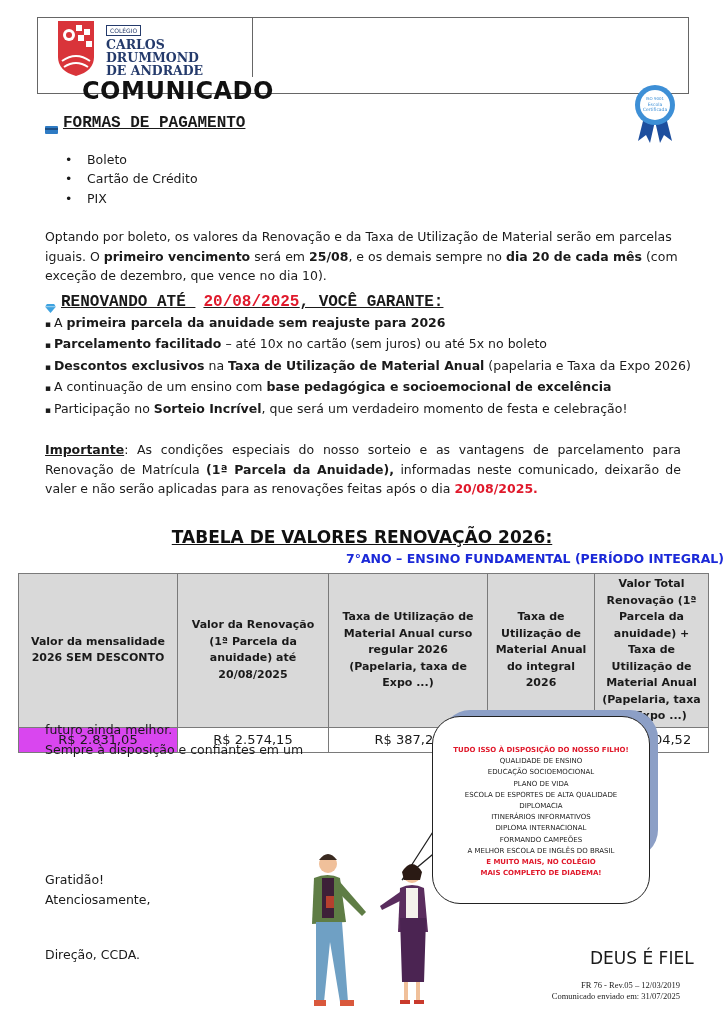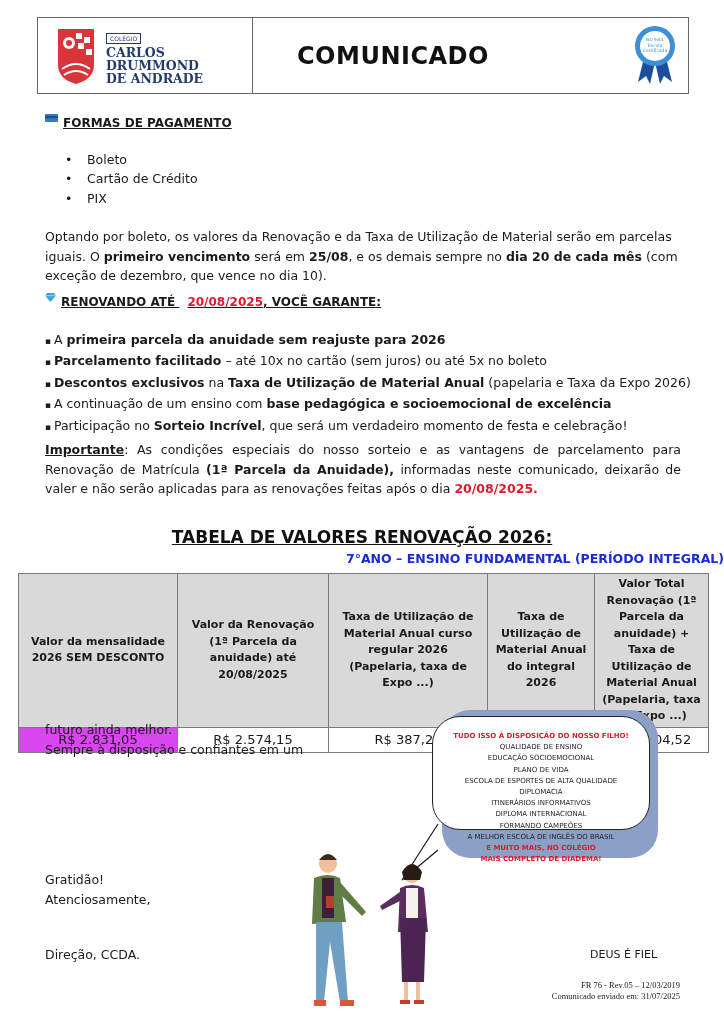--- a/index.html
+++ b/index.html
@@ -1,49 +1,49 @@
 <!DOCTYPE html>
 <html><head>
 <meta charset="utf-8">
 <style>
   html, body { margin:0; padding:0; background:#ffffff; }
   body { width:724px; height:1024px; position:relative; overflow:hidden; font-family:"DejaVu Sans", sans-serif; color:#1a1a1a; }
-  .header { position:absolute; left:37px; top:17px; width:650px; height:75px; border:1px solid #666; display:flex; }
+  .header { position:absolute; left:37px; top:17px; width:650px; height:75px; border:1px solid #666; display:flex;flex-direction:column; }
   .header .logo-cell { width:215px; border-right:1px solid #666; display:flex; align-items:center; padding-left:18px; box-sizing:border-box; }
   .header .title-cell { flex:1; display:flex; align-items:center; padding-left:44px; position:relative; }
   .title { font-family:"DejaVu Sans", sans-serif; font-weight:bold; font-size:24px; letter-spacing:0.5px; color:#111; }
   .logo-text { margin-left:10px; }
   .colegio-tag { display:inline-block; font-size:6px; color:#243a6b; border:1px solid #243a6b; padding:0 3px; line-height:9px; margin-bottom:2px; }
   .logo-line { font-family:"DejaVu Serif", serif; font-size:12.5px; color:#243a6b; line-height:13px; font-weight:bold; }
   .badge { position:absolute; right:10px; top:6px; }
   .section { position:absolute; left:45px; font-size:12.5px; line-height:19.5px; }
-  .sec-head { font-weight:bold; text-decoration:underline; font-size:12px; display:flex; align-items:flex-start; gap:5px; }
+  .sec-head { font-weight:bold; text-decoration:underline; font-size:16px; display:flex; align-items:flex-end; gap:5px;font-family:Liberation Mono, monospace; }
   .card-icon { width:13px; height:8px; background:#2e7bc4; border-radius:1px; position:relative; }
   .card-icon::after { content:""; position:absolute; left:0; right:0; top:2px; height:2px; background:#1c4f86; }
   .gem-icon { width:11px; height:9px; }
   ul.pay { margin:0; padding:0 0 0 42px; list-style:none; }
   ul.pay li { position:relative; }
   ul.pay li::before { content:"•"; position:absolute; left:-22px; }
   p { margin:0; }
   .justify { text-align:justify; }
   .red { color:#e0192b; font-weight:bold; }
   .benefits div::before { content:"▪ "; font-size:9px; }
   .table-title { position:absolute; left:0; width:724px; text-align:center; top:527px; font-weight:bold; font-size:17px; text-decoration:underline; color:#111; }
   .table-sub { position:absolute; left:0; width:724px; text-align:right; top:551px; font-weight:bold; font-size:12.5px; color:#1b29d8; }
   table.prices { position:absolute; left:18px; top:573px; width:691px; border-collapse:collapse; font-size:11px; }
   table.prices th { background:#d9d9d9; border:1px solid #7a7a7a; font-weight:bold; text-align:center; vertical-align:middle; line-height:16.5px; height:100px; padding:2px 4px; }
   table.prices td { border:1px solid #7a7a7a; text-align:center; font-size:13px; height:22px; }
   table.prices td.first { background:#d946ef; }
   .bubble-wrap { position:absolute; left:430px; top:710px; width:230px; height:160px; }
   .bubble-shadow { position:absolute; left:12px; top:0; width:216px; height:148px; background:#8c9fc6; border-radius:28px; }
-  .bubble { position:absolute; left:2px; top:6px; width:218px; height:114px; background:#fff; border:1.3px solid #222; border-radius:28px; box-sizing:border-box; text-align:center; font-size:7px; line-height:11.2px; padding-top:14px; color:#222; }
+  .bubble { position:absolute; left:2px; top:6px; width:218px; height:188px; background:#fff; border:1.3px solid #222; border-radius:28px; box-sizing:border-box; text-align:center; font-size:7px; line-height:11.2px; padding-top:28px; color:#222; }
   .bubble .r { color:#e0192b; font-weight:bold; }
   .bubble-tail { position:absolute; left:-30px; top:112px; }
   .foot-left { position:absolute; left:45px; font-size:12.5px; line-height:19.5px; }
-  .deus { position:absolute; left:590px; top:948px; font-size:11px;text-align:center; }
+  .deus { position:absolute; left:590px; top:948px; font-size:17px;text-align:center; }
   .fr { position:absolute; right:44px; top:980px; text-align:right; font-family:Liberation Serif, serif; font-size:8.5px; line-height:10.5px; color:#222; }
   .people { position:absolute; left:290px; top:852px; }
 </style>
 </head>
 <body>
 
 <div class="header">
   <div class="logo-cell">
     <svg width="40" height="58" viewBox="0 0 40 58">
       <path d="M2 2 H38 V38 Q38 52 20 57 Q2 52 2 38 Z" fill="#d9343a"></path>
@@ -93,21 +93,21 @@
 </div>
 
 <div class="section" style="top:293px; width:650px;">
   <div class="sec-head">
     <svg class="gem-icon" viewBox="0 0 12 10">
         <path d="M2 0 H10 L12 3 L6 10 L0 3 Z" fill="#3fa3e0"></path>
         <path d="M0 3 H12" stroke="#fff" stroke-width="0.6"></path>
       </svg>
     <span><span>RENOVANDO ATÉ </span><span class="red" style="font-weight:bold;margin-left:8px;">20/08/2025</span><span>, VOCÊ GARANTE:</span></span>
   </div>
-  <div class="benefits" style="margin-top:17px;">
+  <div class="benefits" style="">
     <div><span>A </span><b>primeira parcela da anuidade sem reajuste para 2026</b></div>
     <div><b>Parcelamento facilitado</b><span> – até 10x no cartão (sem juros) ou até 5x no boleto</span></div>
     <div><b>Descontos exclusivos</b><span> na </span><b>Taxa de Utilização de Material Anual</b><span> (papelaria e Taxa da Expo 2026)</span></div>
     <div><span>A continuação de um ensino com </span><b>base pedagógica e socioemocional de excelência</b></div>
     <div><span>Participação no </span><b>Sorteio Incrível</b><span>, que será um verdadeiro momento de festa e celebração!</span></div>
   </div>
 </div>
 
 <div class="section justify" style="top:440px; width:636px;">
   <b style="text-decoration:underline;">Importante</b><span>: As condições especiais do nosso sorteio e as vantagens de parcelamento para Renovação de Matrícula </span><b>(1ª Parcela da Anuidade),</b><span> informadas neste comunicado, deixarão de valer e não serão aplicadas para as renovações feitas após o dia </span><span class="red">20/08/2025.</span>

